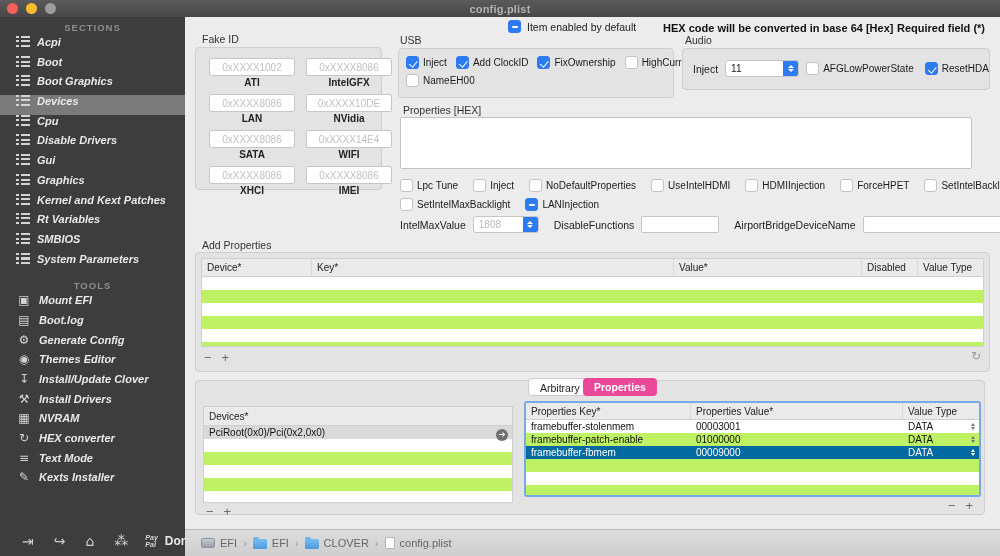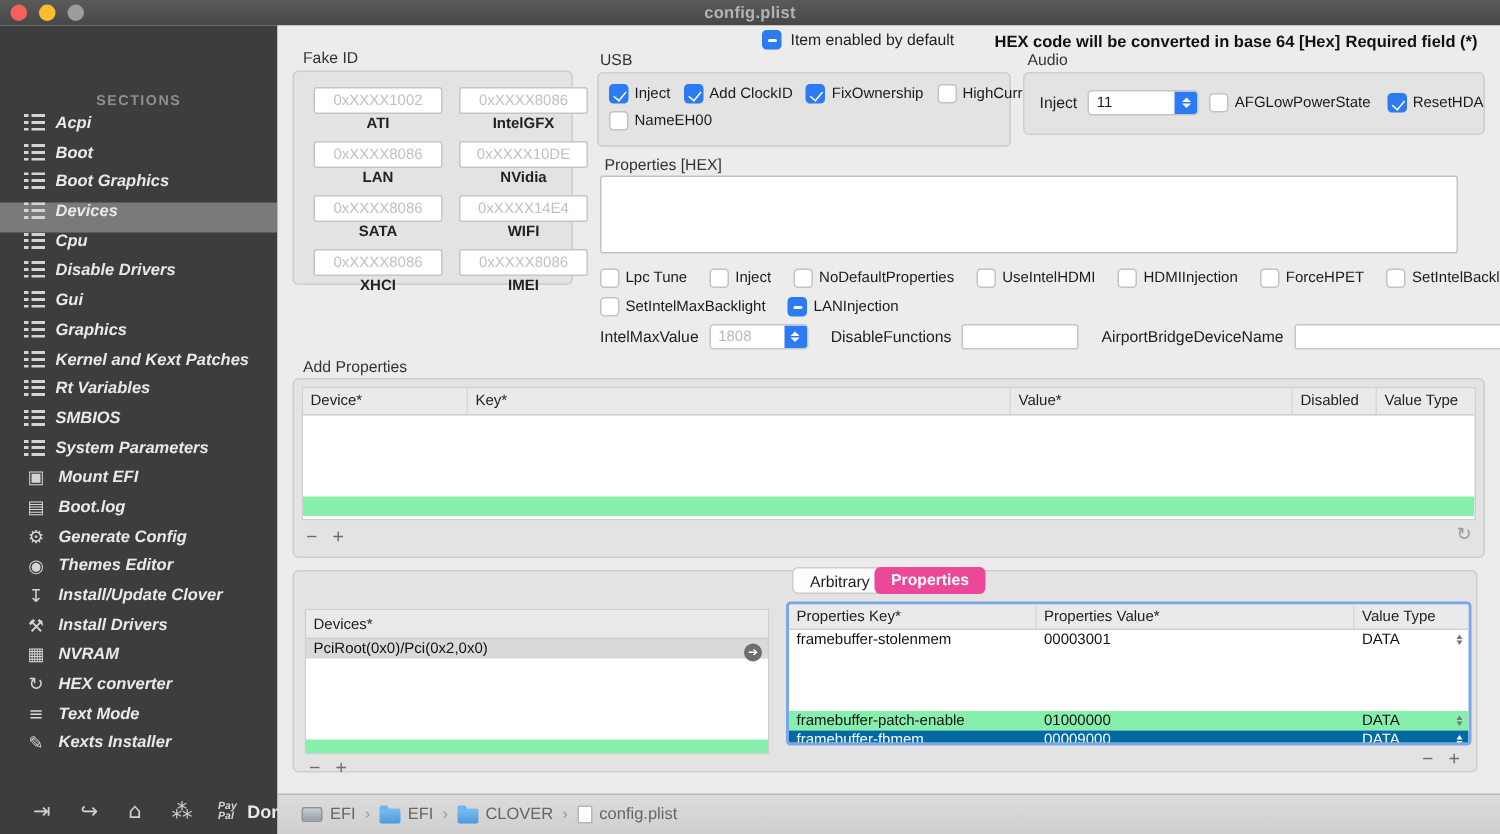--- a/index.html
+++ b/index.html
@@ -10,21 +10,21 @@
   .titlebar{position:absolute;left:0;top:0;width:1000px;height:17px;
     background:linear-gradient(#5a5a5a,#474747);display:flex;align-items:center;}
   .traffic{display:flex;gap:8px;margin-left:7px;}
   .tl{width:11px;height:11px;border-radius:50%;}
   .win-title{position:absolute;left:0;right:0;text-align:center;font-size:11px;
     color:#b3b3b3;font-weight:600;letter-spacing:.2px;}
   
   .sidebar{position:absolute;left:0;top:17px;width:185px;height:539px;background:#3d3d3d;
     display:flex;flex-direction:column;}
   .side-header{font-size:9.5px;color:#8f8f8f;font-weight:700;letter-spacing:1px;
-    text-align:center;padding:5px 0 3px 0;margin-top:40px;}
+    text-align:center;padding:5px 0 3px 0;}
   .side-item{height:19.7px;display:flex;padding-left:16px;cursor:default;font-style:italic;}
   .side-item .lbl{color:#e9e9e9;font-size:11px;font-weight:700;margin-left:7px;white-space:nowrap;}
   .side-item.sel{background:#7a7a7a;}
   .list-icon{position:relative;width:14px;height:11px;display:inline-block;flex:0 0 14px;}
   .list-icon::before{content:"";position:absolute;left:0;top:0;bottom:0;width:2.5px;
     background:repeating-linear-gradient(#d4d4d4 0 2px,transparent 2px 4.5px);}
   .list-icon::after{content:"";position:absolute;left:5px;right:0;top:0;bottom:0;
     background:repeating-linear-gradient(#d4d4d4 0 2px,transparent 2px 4.5px);}
   .tool-icon{width:16px;flex:0 0 16px;color:#d4d4d4;font-size:12px;line-height:12px;
     text-align:center;font-family:"DejaVu Sans",sans-serif;}
@@ -74,21 +74,21 @@
   .hexarea{position:absolute;background:#fff;border:1px solid #c3c3c3;border-radius:2px;
     box-sizing:border-box;resize:none;font-family:inherit;}
   .flagrow{position:absolute;display:flex;gap:15px;align-items:center;}
   
   .tbl{position:absolute;background:#fff;border:1px solid #cfcfcf;box-sizing:border-box;overflow:hidden;}
   .thead{display:grid;background:#eaeaea;border-bottom:1px solid #cfcfcf;height:17px;align-items:center;}
   .thead .th{font-size:10px;color:#222;padding-left:5px;border-right:1px solid #d8d8d8;
     height:100%;display:flex;align-items:center;box-sizing:border-box;white-space:nowrap;overflow:hidden;}
   .thead .th:last-child{border-right:none;}
   .trow{display:grid;height:13px;align-items:center;font-size:10px;color:#111;}
-  .trow.alt{background:#86efac;margin-top:41px;}
+  .trow.alt{background:#bef264;}
   .trow.selgray{background:#d9d9d9;}
   .trow.selblue{background:#0369a1;color:#fff;}
   .trow .td{padding-left:5px;white-space:nowrap;overflow:hidden;display:flex;align-items:center;height:100%;box-sizing:border-box;}
   .stepper{margin-left:auto;margin-right:4px;display:flex;flex-direction:column;gap:1px;align-items:center;}
   .stepper .u{width:0;height:0;border-left:2.5px solid transparent;border-right:2.5px solid transparent;border-bottom:3px solid #777;}
   .stepper .d{width:0;height:0;border-left:2.5px solid transparent;border-right:2.5px solid transparent;border-top:3px solid #777;}
   .selblue .stepper .u{border-bottom-color:#fff;} .selblue .stepper .d{border-top-color:#fff;}
   .mp{display:flex;gap:10px;align-items:center;}
   .mp span{color:#6d6d6d;font-size:13px;line-height:13px;cursor:default;}
   .refresh{color:#9a9a9a;font-size:12px;font-family:"DejaVu Sans",sans-serif;}
@@ -174,20 +174,21 @@
         </div>
         <div class="side-item">
           <span class="list-icon"></span>
           <span class="lbl">SMBIOS</span>
         </div>
         <div class="side-item">
           <span class="list-icon"></span>
           <span class="lbl">System Parameters</span>
         </div>
       </div>
+    <div class="side-header" style="padding-top:8px">TOOLS</div>
     <div id="tools-list">
         <div class="side-item">
           <span class="tool-icon">▣</span>
           <span class="lbl">Mount EFI</span>
         </div>
         <div class="side-item">
           <span class="tool-icon">▤</span>
           <span class="lbl">Boot.log</span>
         </div>
         <div class="side-item">

